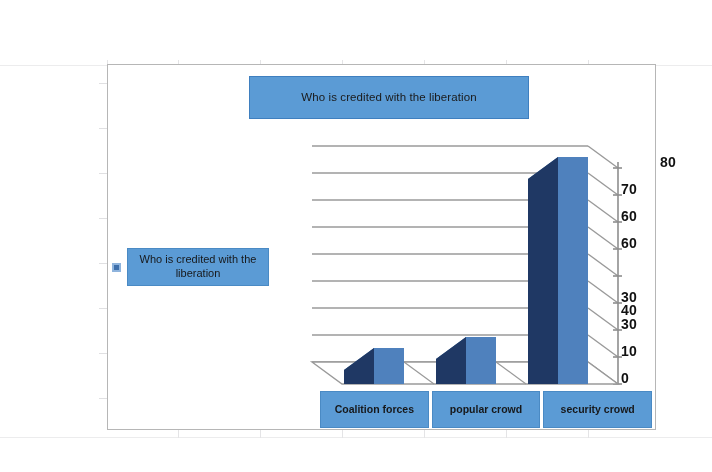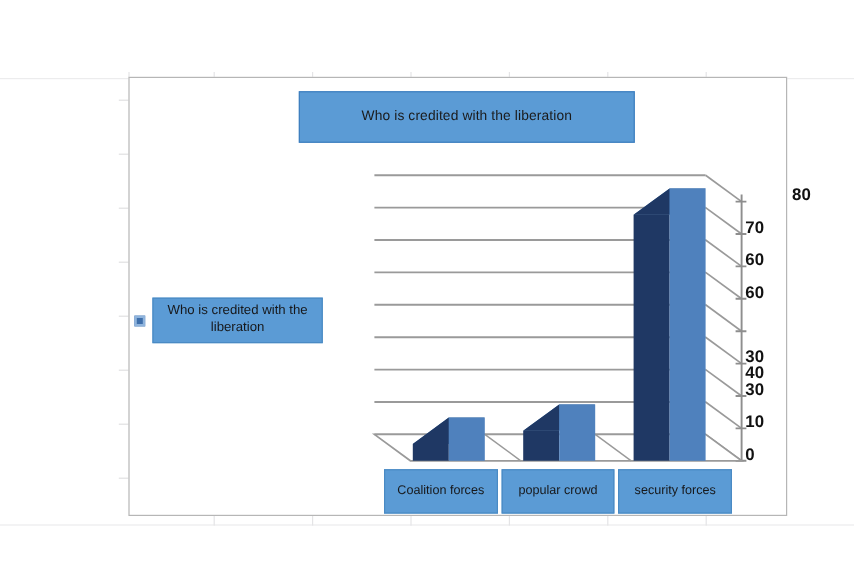--- a/index.html
+++ b/index.html
@@ -113,24 +113,25 @@
     width: 330px;
     height: 250px;
   }
   .plot svg { display: block; }
 
   
   .cat-boxes {
     position: absolute;
     left: 320px;
     top: 391px;
-    width: 290px;
+    width: 332px;
     height: 37px;
     display: flex;
     gap: 3px;
+    font-weight: bold;
   }
   .cat-box {
     flex: 1 1 0;
     background: #5B9BD5;
     border: 1px solid #4a8ac4;
     box-sizing: border-box;
     display: flex;
     align-items: center;
     justify-content: center;
     text-align: center;
@@ -267,21 +268,21 @@
 <div class="chart-title">Who is credited with the liberation</div>
 
 <div class="legend">
   <span class="legend-marker"></span>
   <span class="legend-label">Who is credited with the liberation</span>
 </div>
 
 <div class="cat-boxes">
   <span class="cat-box">Coalition forces</span>
   <span class="cat-box">popular crowd</span>
-  <span class="cat-box">security forces</span>
+  <span class="cat-box">security crowd</span>
 </div>
 
 <div class="y-labels">
   <span class="y-label" style="top:0px;padding-left:39px;">80</span>
   <span class="y-label" style="top:27px;">70</span>
   <span class="y-label" style="top:54px;">60</span>
   <span class="y-label" style="top:81px;">60</span>
   <span class="y-label" style="top:108px;margin-top:40px;">40</span>
   <span class="y-label" style="top:135px;">30</span>
   <span class="y-label" style="top:162px;">30</span>

